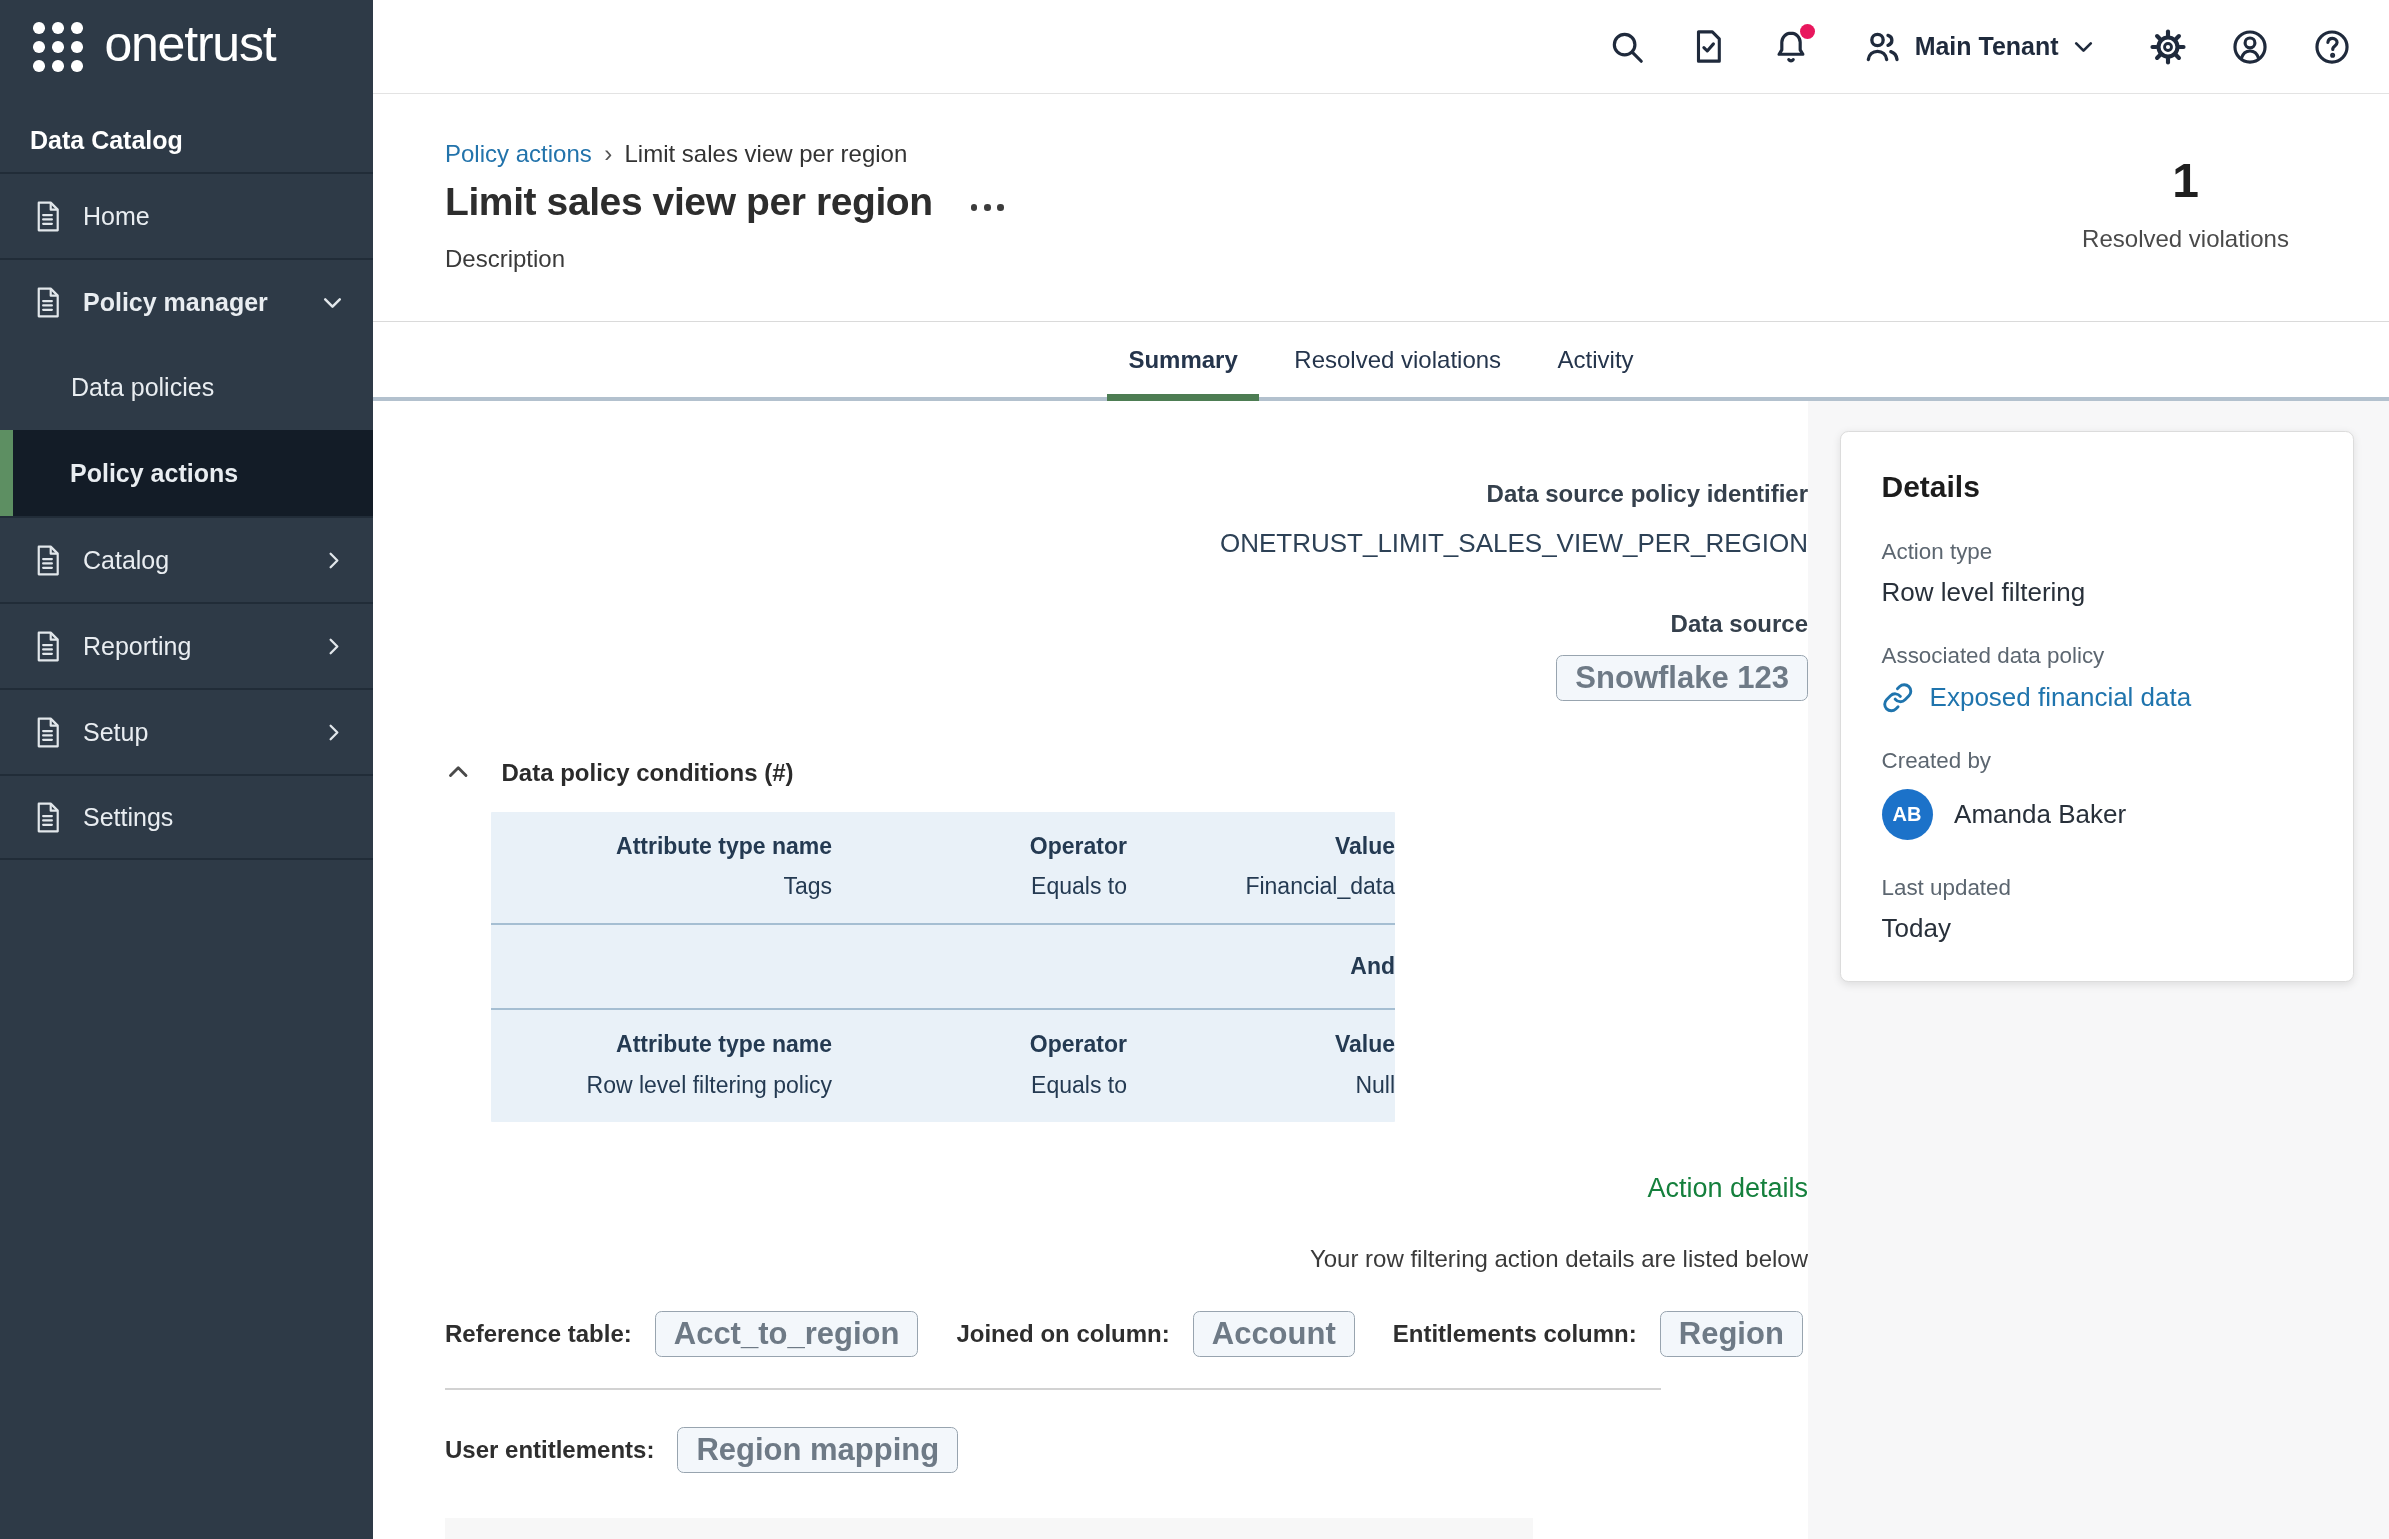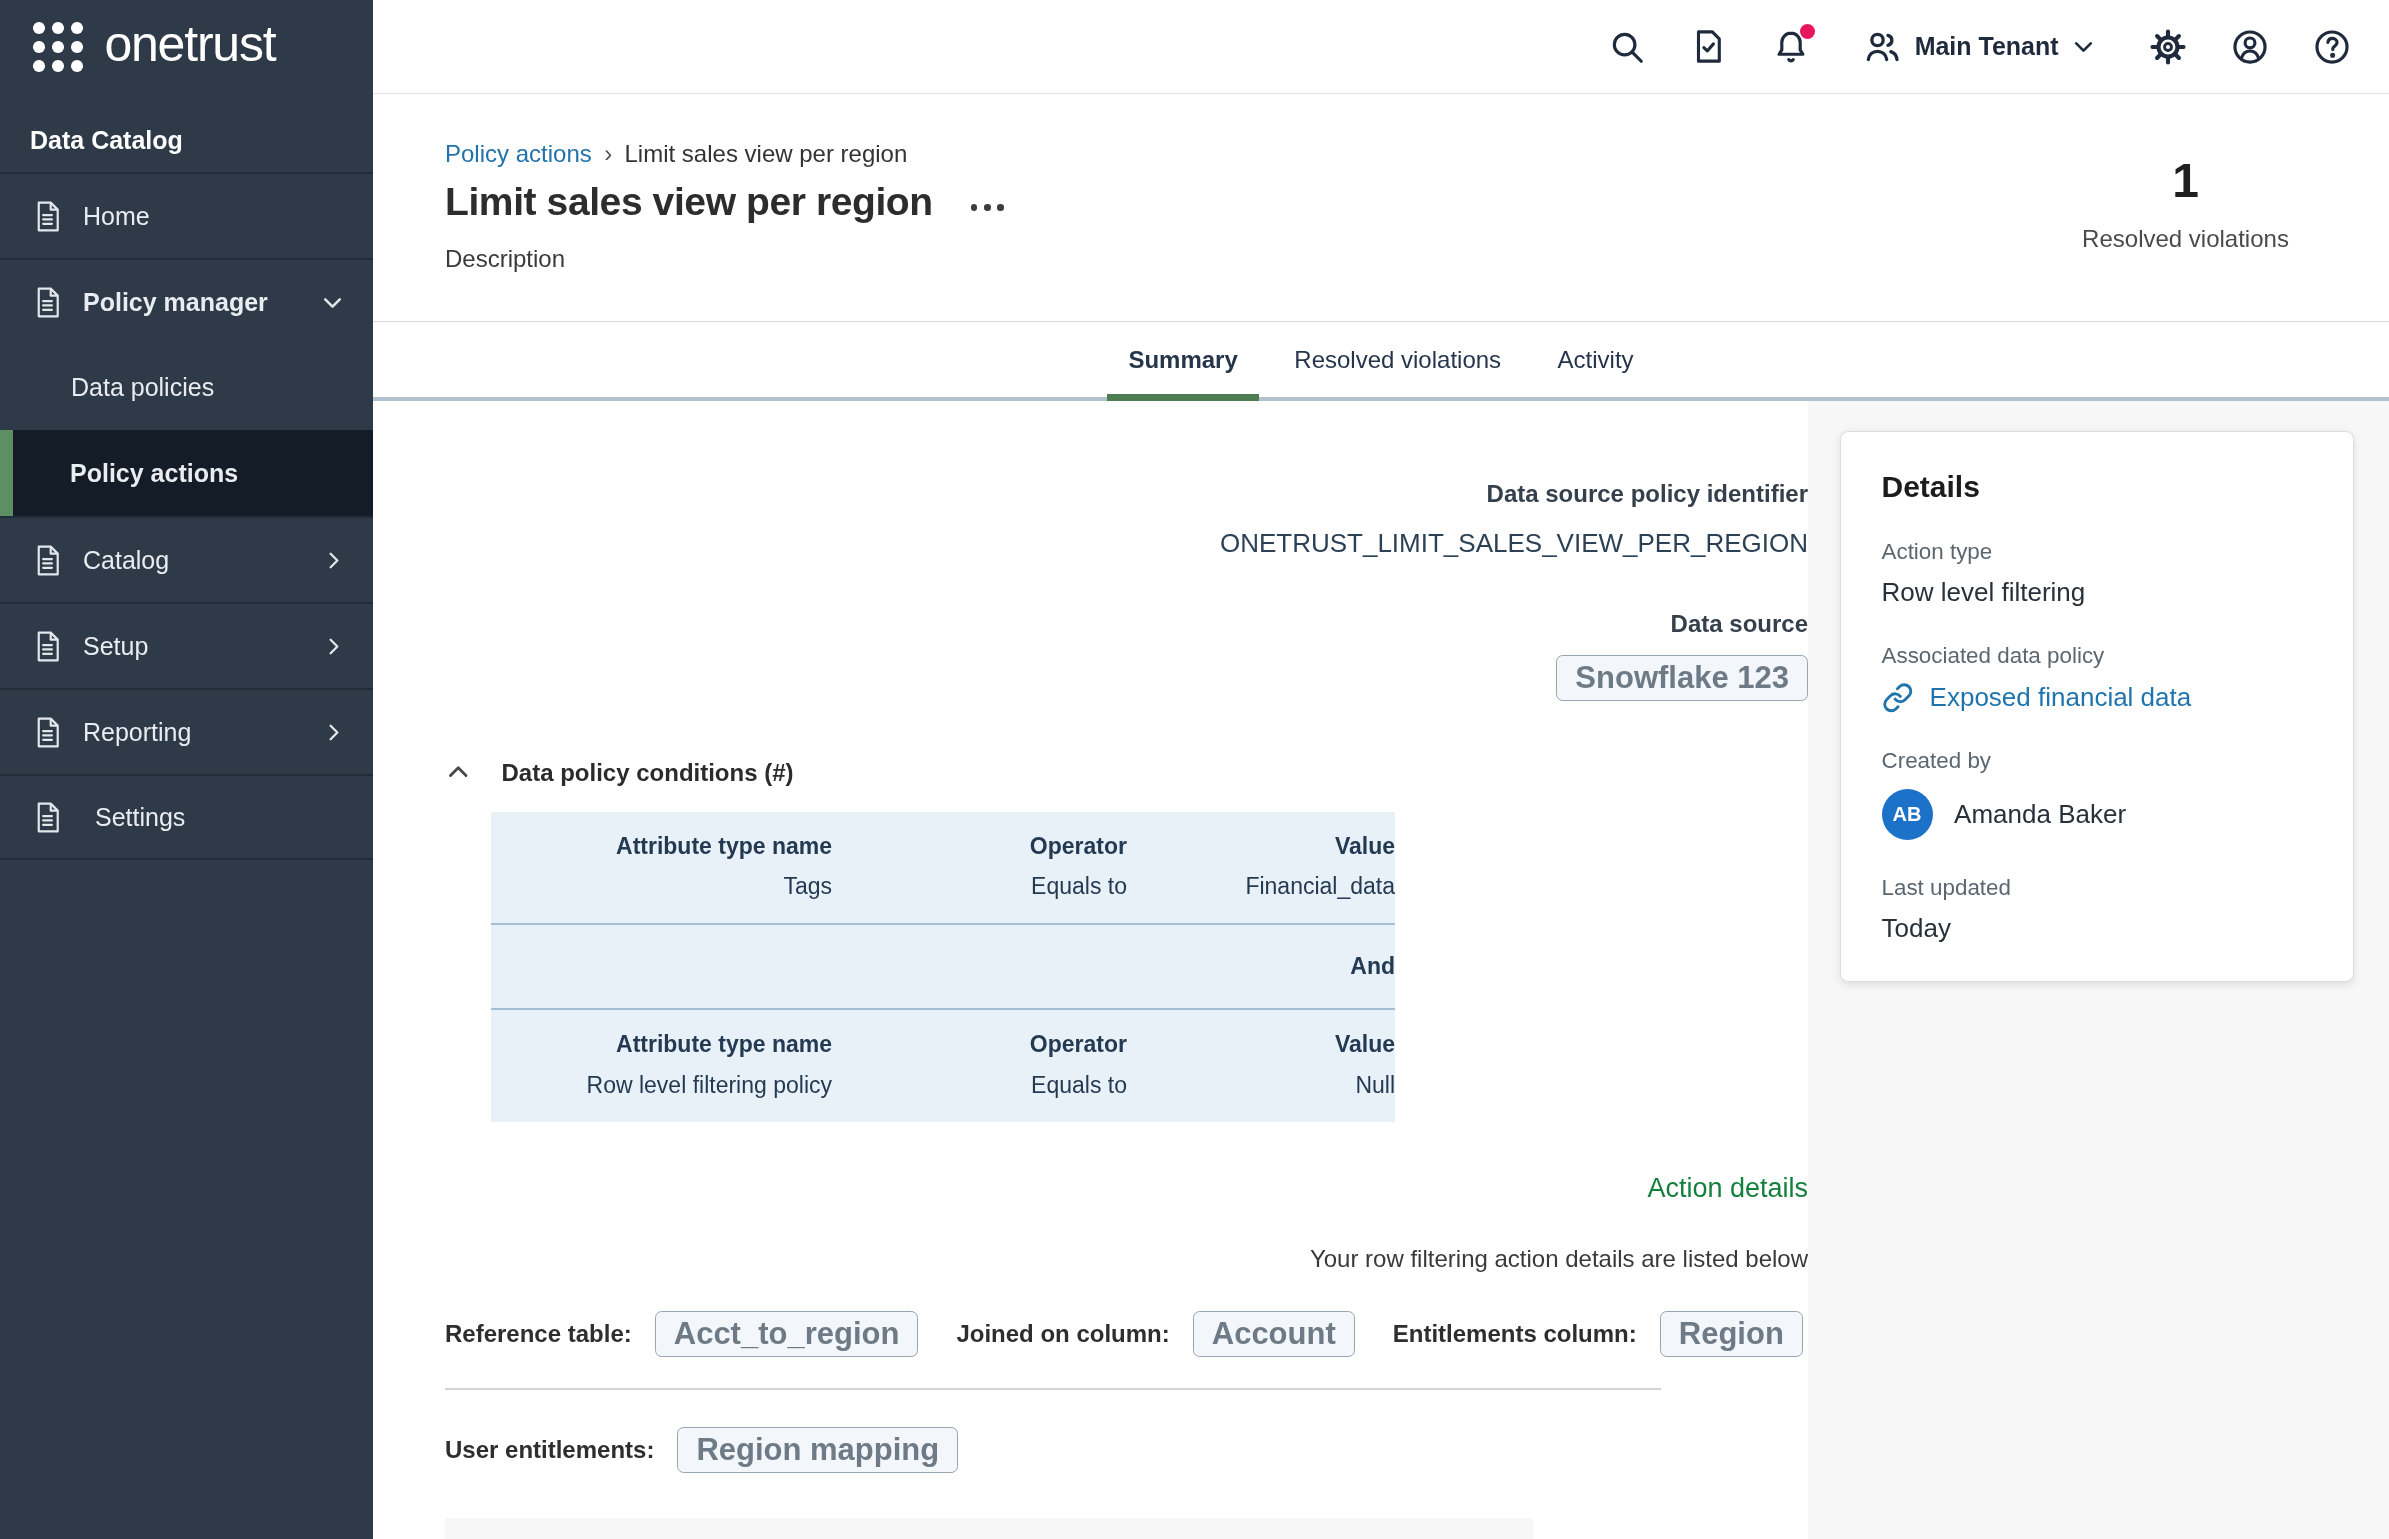--- a/index.html
+++ b/index.html
@@ -15,21 +15,21 @@
   
   .sidebar { width:373px; min-width:373px; background:#2e3a47; display:flex; flex-direction:column; }
   .logo-row { height:94px; display:flex; align-items:center; padding-left:33px; gap:21.6px; }
   .grid-icon { display:grid; grid-template-columns:repeat(3,11.6px); grid-auto-rows:11.6px; gap:7.5px; }
   .grid-icon i { width:11.6px; height:11.6px; border-radius:50%; background:#fff; }
   .logo-text { font-size:50px; color:#fff; font-weight:500; letter-spacing:-1.2px; line-height:1; padding-bottom:6.6px; }
   .app-label { height:78px; padding:31.5px 0 0 30px; font-size:25px; font-weight:700; color:#ffffff; }
   .nav { display:flex; flex-direction:column; }
   .nav-item { height:86px; display:flex; align-items:center; padding:0 28px 0 30px;
               border-top:2.5px solid #212c38; color:#e9edf1; font-size:25px; cursor:pointer; }
-  .nav-item.last { border-bottom:2.5px solid #212c38;gap:12px; }
+  .nav-item.last { border-bottom:2.5px solid #212c38; }
   .nav-item .icon { margin-right:18px; }
   .nav-item.parent .label { font-weight:700; }
   .nav-item .chev { margin-left:auto; }
   .nav-sub { height:86px; display:flex; align-items:center; padding-left:71px;
              font-size:25px; color:#e9edf1; cursor:pointer; }
   .nav-sub.active { background:#131c27; font-weight:700; border-left:13.3px solid #5d8f62; padding-left:57px; }
 
   
   .main { flex:1; display:flex; flex-direction:column; min-width:0; background:#fff; }
 
@@ -177,37 +177,37 @@
     </div>
 
     <div class="nav-item">
       <span class="icon">
         <svg width="35" height="35" viewBox="0 0 24 24" fill="none" stroke="#e2e7eb" stroke-width="1.5" stroke-linejoin="round">
             <path d="M6 2.5h8.2L19 7.3V21.5H6z"></path>
             <path d="M14.2 2.5v4.8H19"></path>
             <path d="M9 11h6M9 14h6M9 17h6" stroke-linecap="round"></path>
           </svg>
       </span>
-      <span class="label">Setup</span>
+      <span class="label">Reporting</span>
       <span class="chev">
         <svg width="23" height="23" viewBox="0 0 24 24" fill="none" stroke="#e2e7eb" stroke-width="2.4" stroke-linecap="round" stroke-linejoin="round">
             <path d="M9 5l7 7-7 7"></path>
           </svg>
       </span>
     </div>
 
     <div class="nav-item">
       <span class="icon">
         <svg width="35" height="35" viewBox="0 0 24 24" fill="none" stroke="#e2e7eb" stroke-width="1.5" stroke-linejoin="round">
             <path d="M6 2.5h8.2L19 7.3V21.5H6z"></path>
             <path d="M14.2 2.5v4.8H19"></path>
             <path d="M9 11h6M9 14h6M9 17h6" stroke-linecap="round"></path>
           </svg>
       </span>
-      <span class="label">Reporting</span>
+      <span class="label">Setup</span>
       <span class="chev">
         <svg width="23" height="23" viewBox="0 0 24 24" fill="none" stroke="#e2e7eb" stroke-width="2.4" stroke-linecap="round" stroke-linejoin="round">
             <path d="M9 5l7 7-7 7"></path>
           </svg>
       </span>
     </div>
 
     <div class="nav-item last">
       <span class="icon">
         <svg width="35" height="35" viewBox="0 0 24 24" fill="none" stroke="#e2e7eb" stroke-width="1.5" stroke-linejoin="round">

